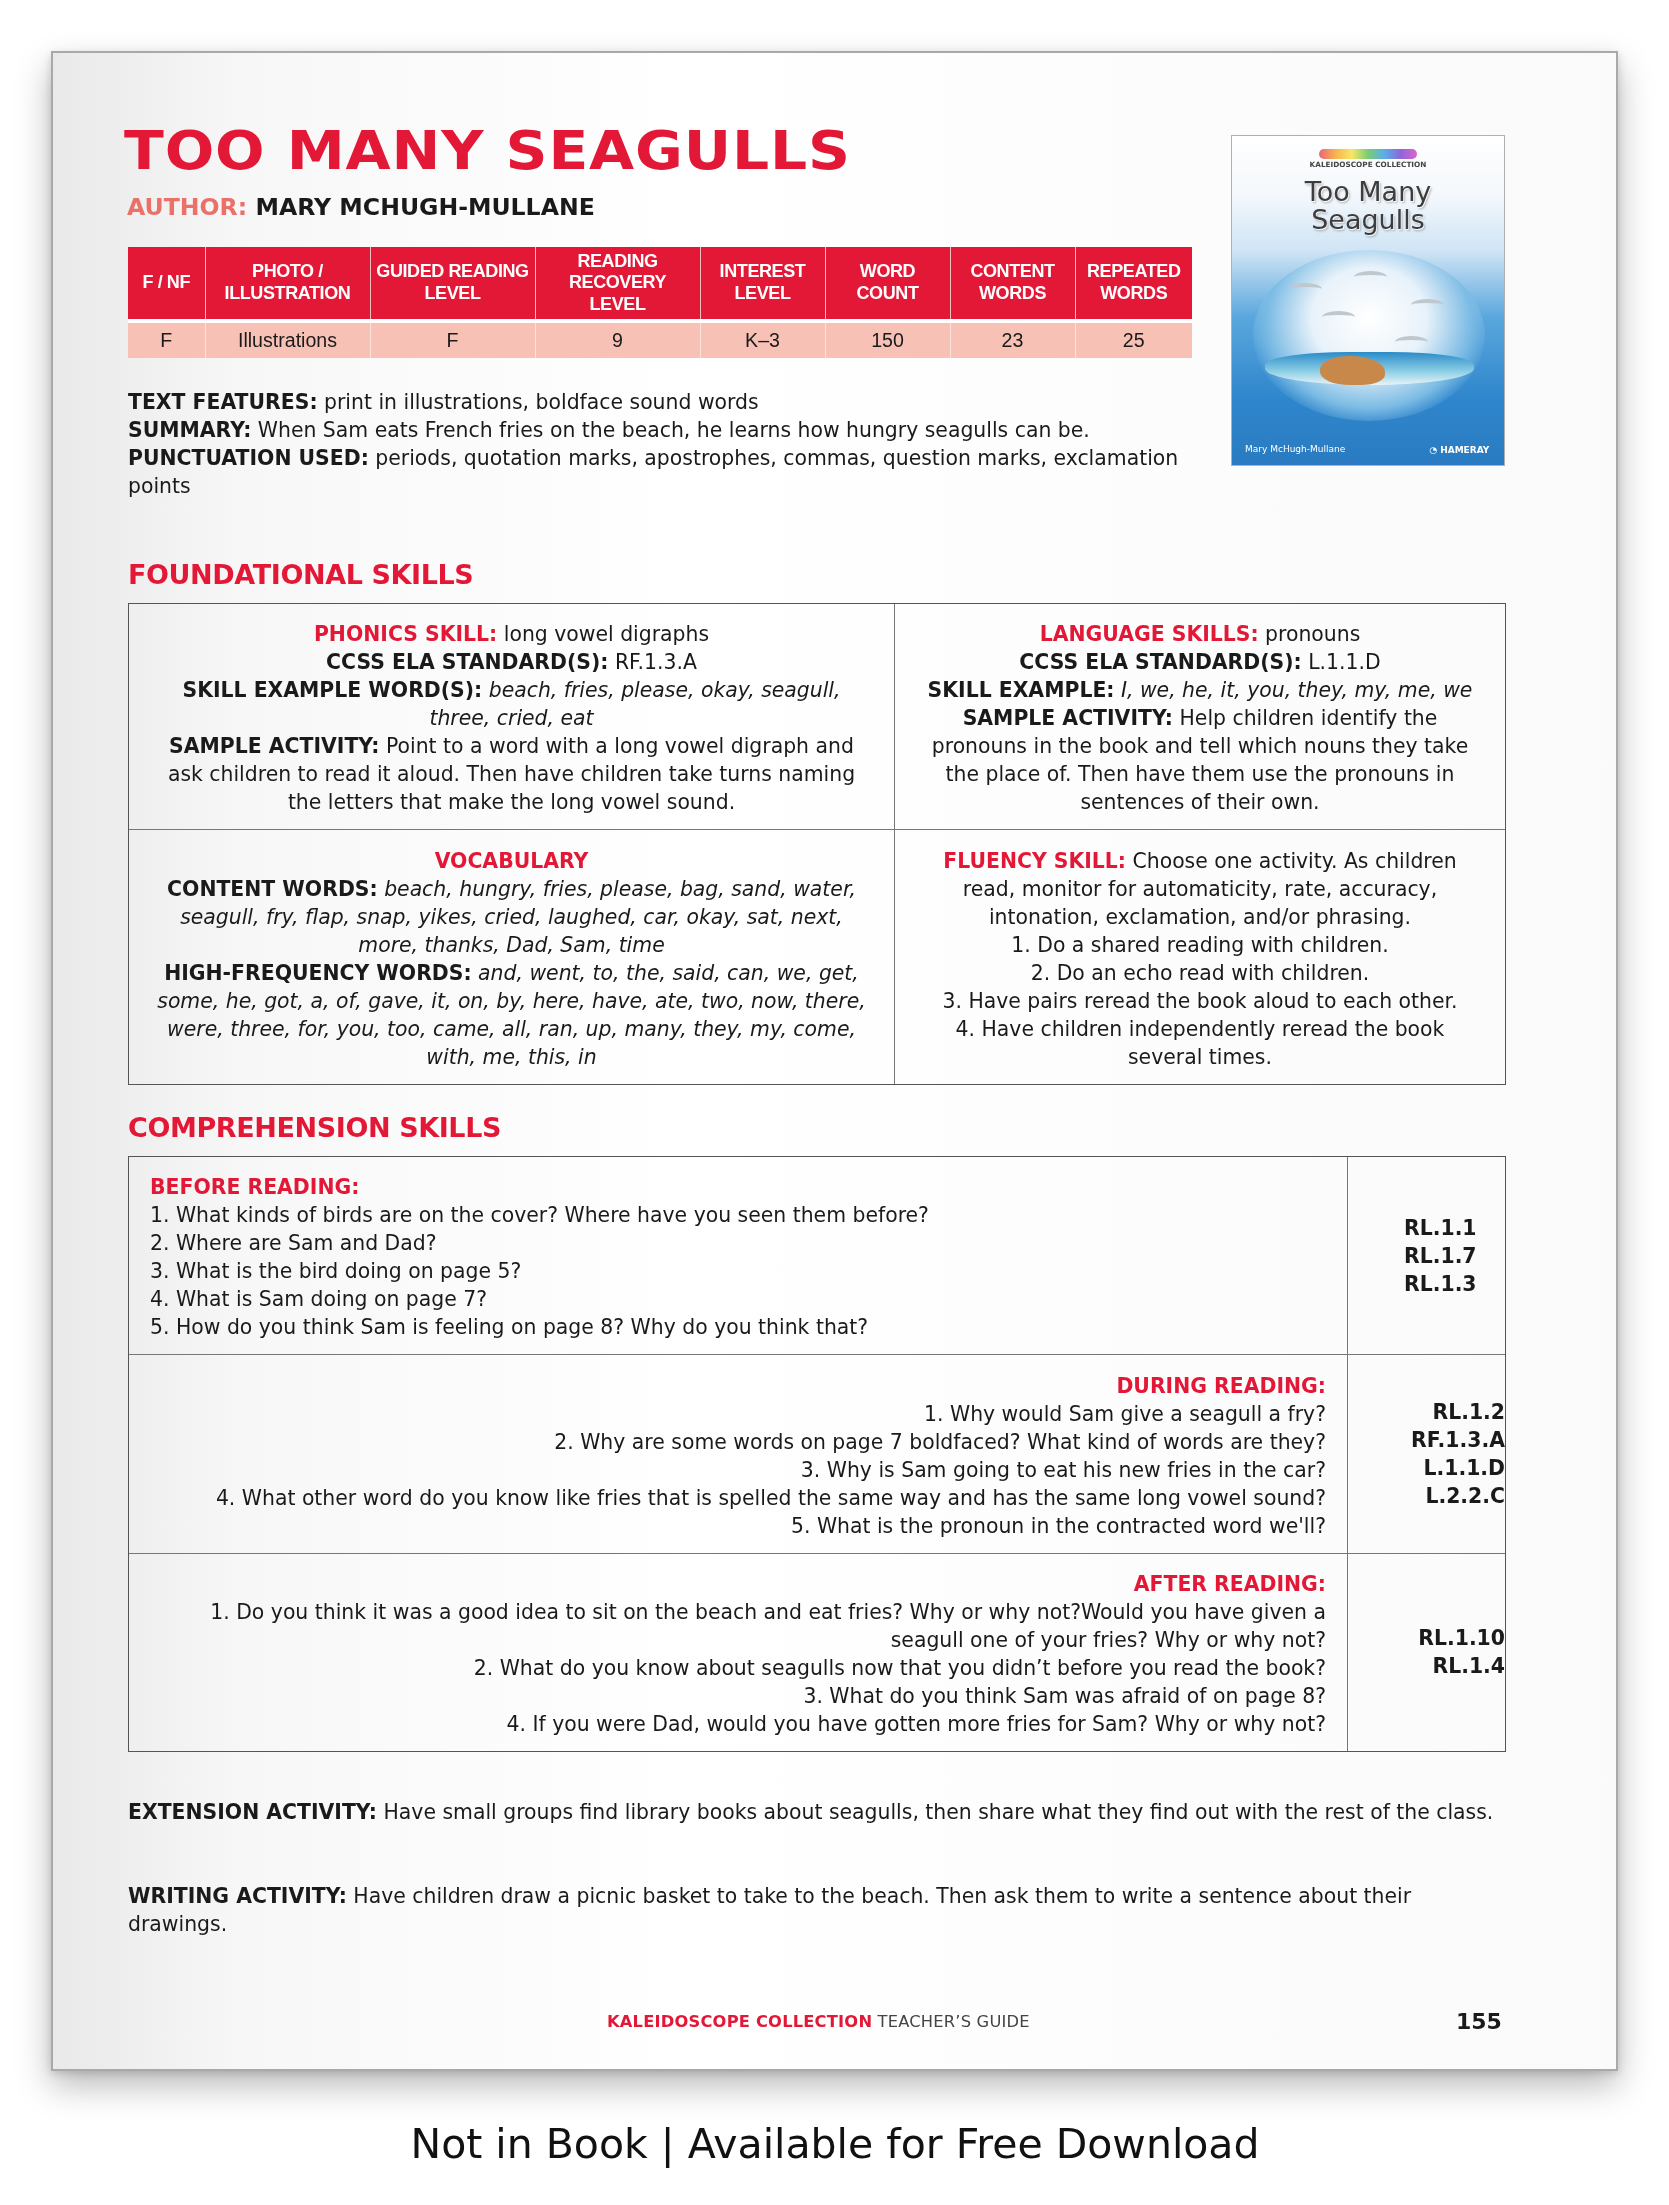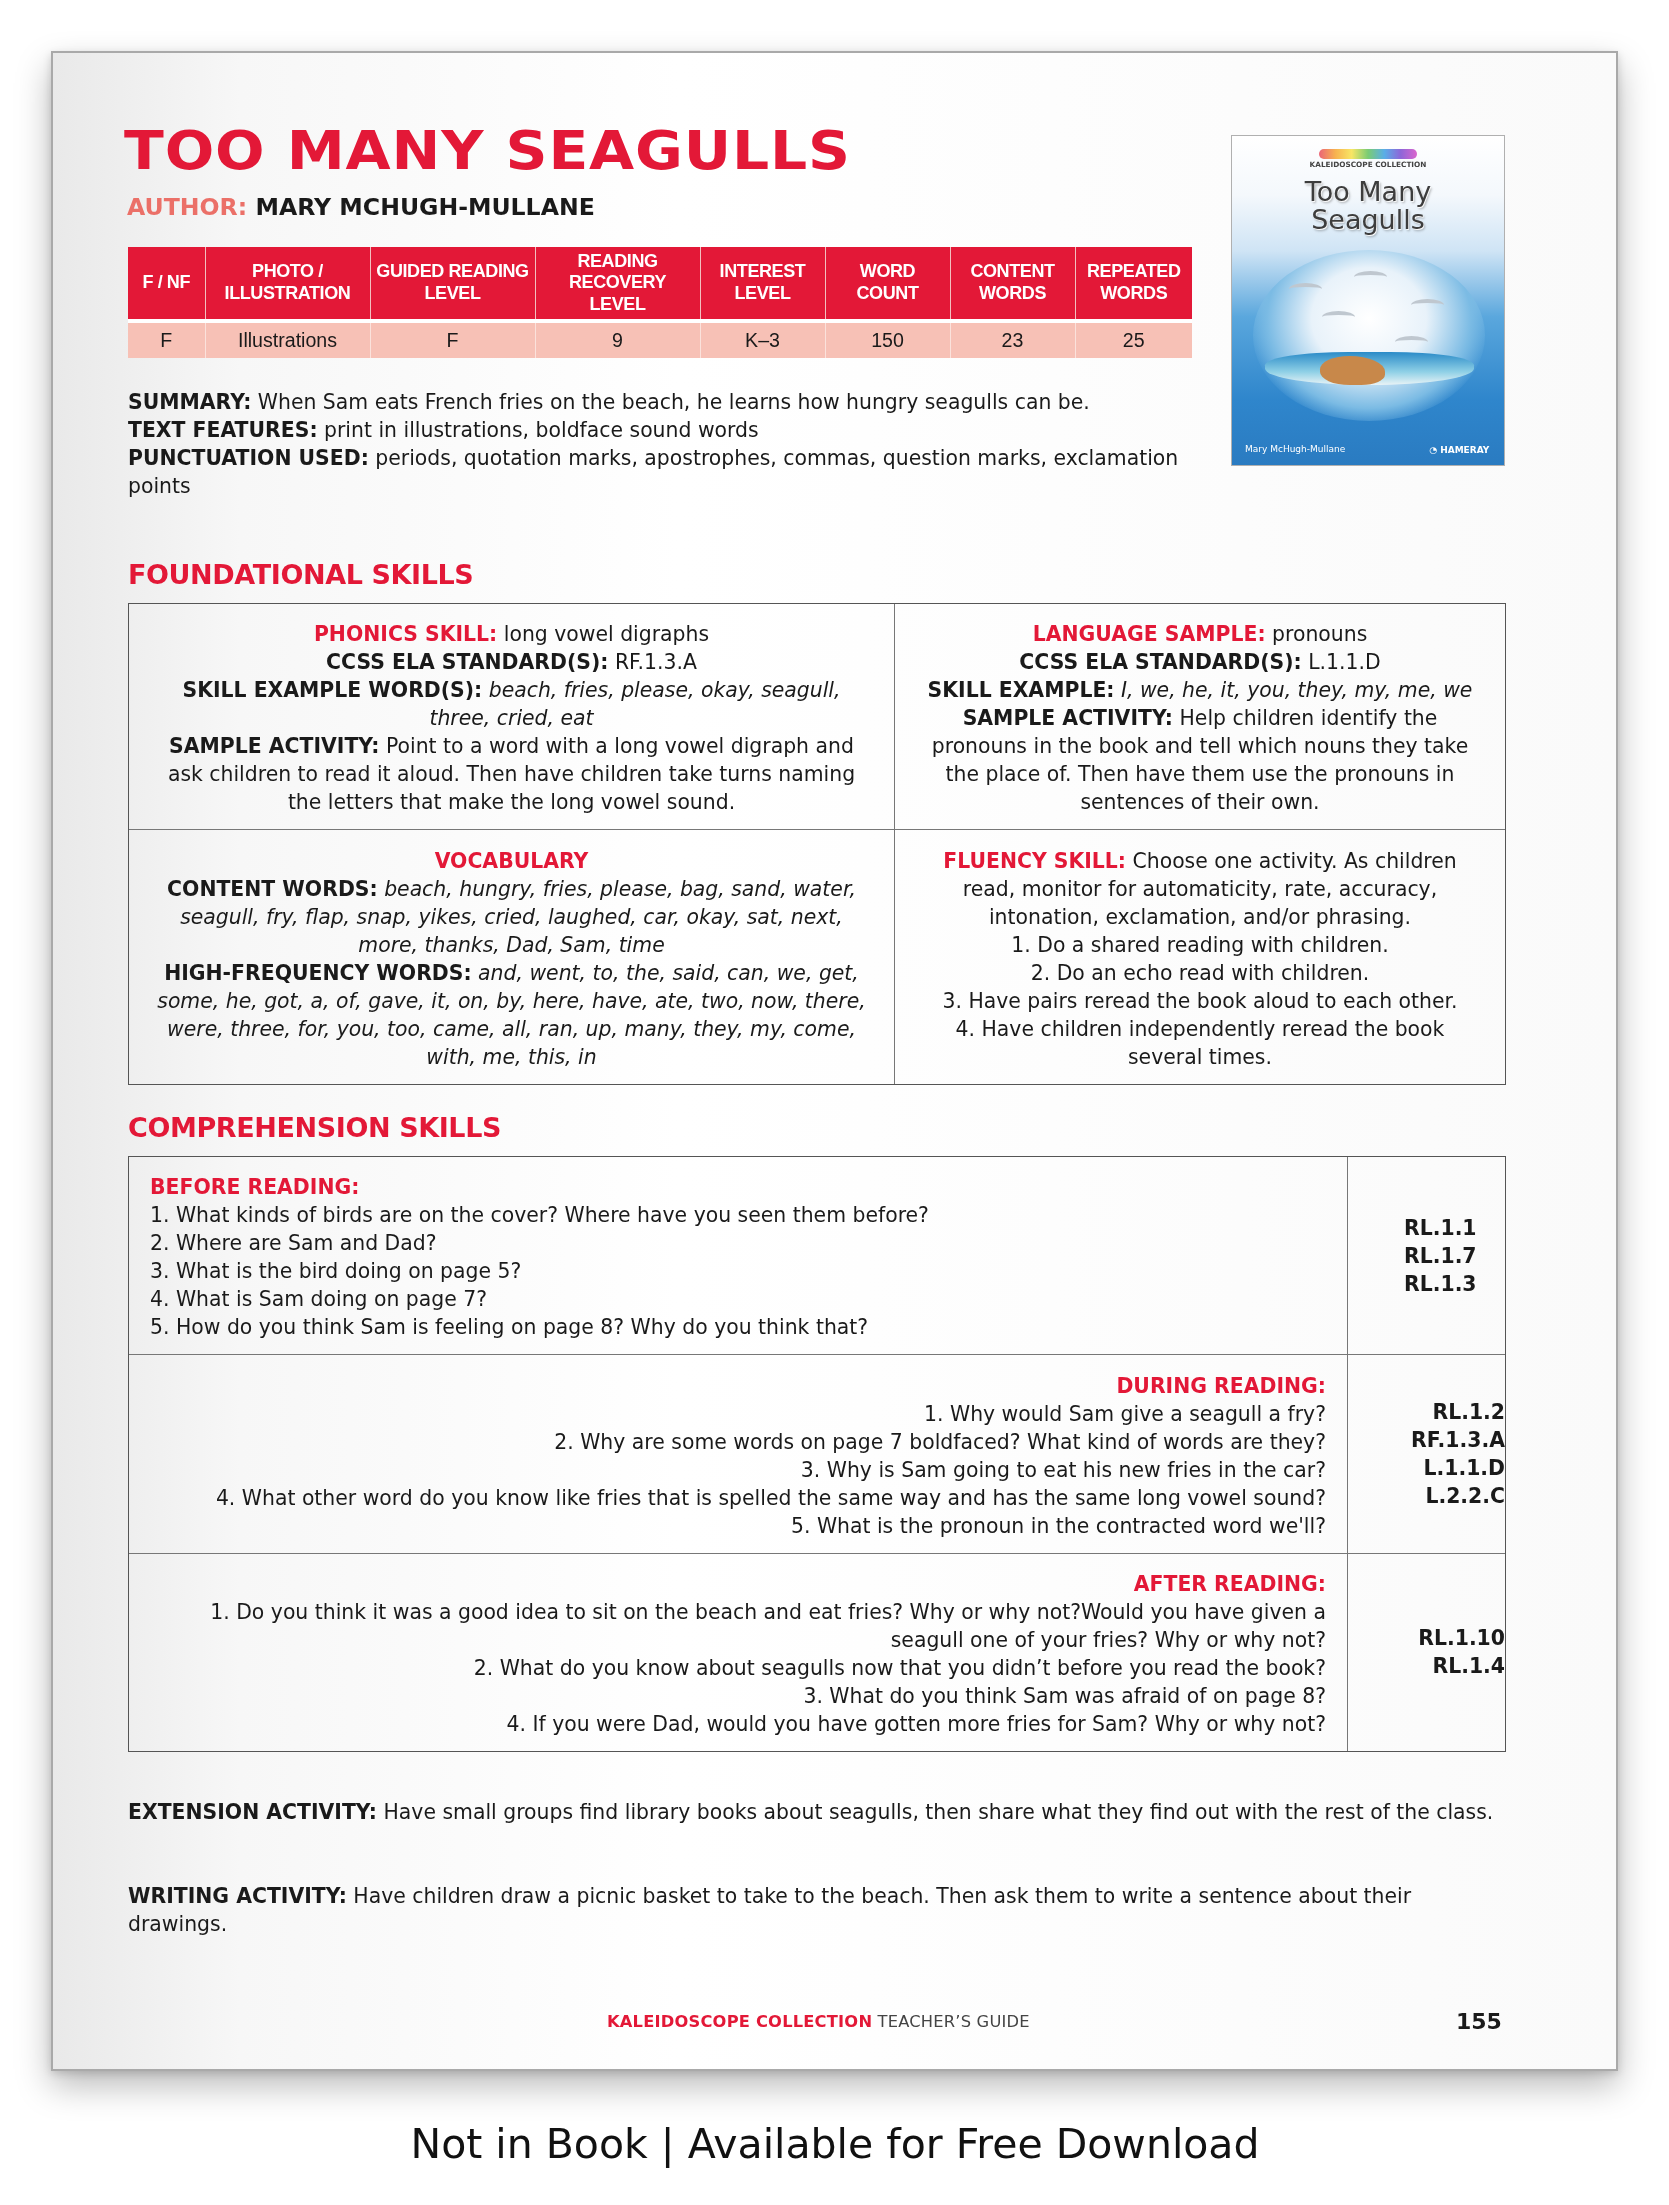--- a/index.html
+++ b/index.html
@@ -188,36 +188,36 @@
   <div class="gull" style="left:179px;top:163px"></div>
   <div class="gull" style="left:90px;top:175px"></div>
   <div class="gull" style="left:163px;top:200px"></div>
   <div class="sea"></div>
   <div class="dog"></div>
   <div class="cauthor">Mary McHugh-Mullane</div>
   <div class="pub">◔ <span>HAMERAY</span></div>
 </div>
 
 <div class="summary">
+  <div><b>TEXT FEATURES:</b><span> print in illustrations, boldface sound words</span></div>
   <div><b>SUMMARY:</b><span> When Sam eats French fries on the beach, he learns how hungry seagulls can be.</span></div>
-  <div><b>TEXT FEATURES:</b><span> print in illustrations, boldface sound words</span></div>
   <div><b>PUNCTUATION USED:</b><span> periods, quotation marks, apostrophes, commas, question marks, exclamation points</span></div>
 </div>
 
 <div class="section-title" style="top:561px">FOUNDATIONAL SKILLS</div>
 
 <div class="fgrid">
   <div class="fcell l top">
     <span class="line"><b class="red">PHONICS SKILL:</b><span> long vowel digraphs</span></span>
     <span class="line"><b>CCSS ELA STANDARD(S):</b><span> RF.1.3.A</span></span>
     <span class="line"><b>SKILL EXAMPLE WORD(S):</b><i> beach, fries, please, okay, seagull, three, cried, eat</i></span>
     <span class="line"><b>SAMPLE ACTIVITY:</b><span> Point to a word with a long vowel digraph and ask children to read it aloud. Then have children take turns naming the letters that make the long vowel sound.</span></span>
   </div>
   <div class="fcell top">
-    <span class="line"><b class="red">LANGUAGE SAMPLE:</b><span> pronouns</span></span>
+    <span class="line"><b class="red">LANGUAGE SKILLS:</b><span> pronouns</span></span>
     <span class="line"><b>CCSS ELA STANDARD(S):</b><span> L.1.1.D</span></span>
     <span class="line"><b>SKILL EXAMPLE:</b><i> I, we, he, it, you, they, my, me, we</i></span>
     <span class="line"><b>SAMPLE ACTIVITY:</b><span> Help children identify the pronouns in the book and tell which nouns they take the place of. Then have them use the pronouns in sentences of their own.</span></span>
   </div>
   <div class="fcell l">
     <span class="line"><b class="red">VOCABULARY</b></span>
     <span class="line"><b>CONTENT WORDS:</b><i> beach, hungry, fries, please, bag, sand, water, seagull, fry, flap, snap, yikes, cried, laughed, car, okay, sat, next, more, thanks, Dad, Sam, time</i></span>
     <span class="line"><b>HIGH-FREQUENCY WORDS:</b><i> and, went, to, the, said, can, we, get, some, he, got, a, of, gave, it, on, by, here, have, ate, two, now, there, were, three, for, you, too, came, all, ran, up, many, they, my, come, with, me, this, in</i></span>
   </div>
   <div class="fcell">

